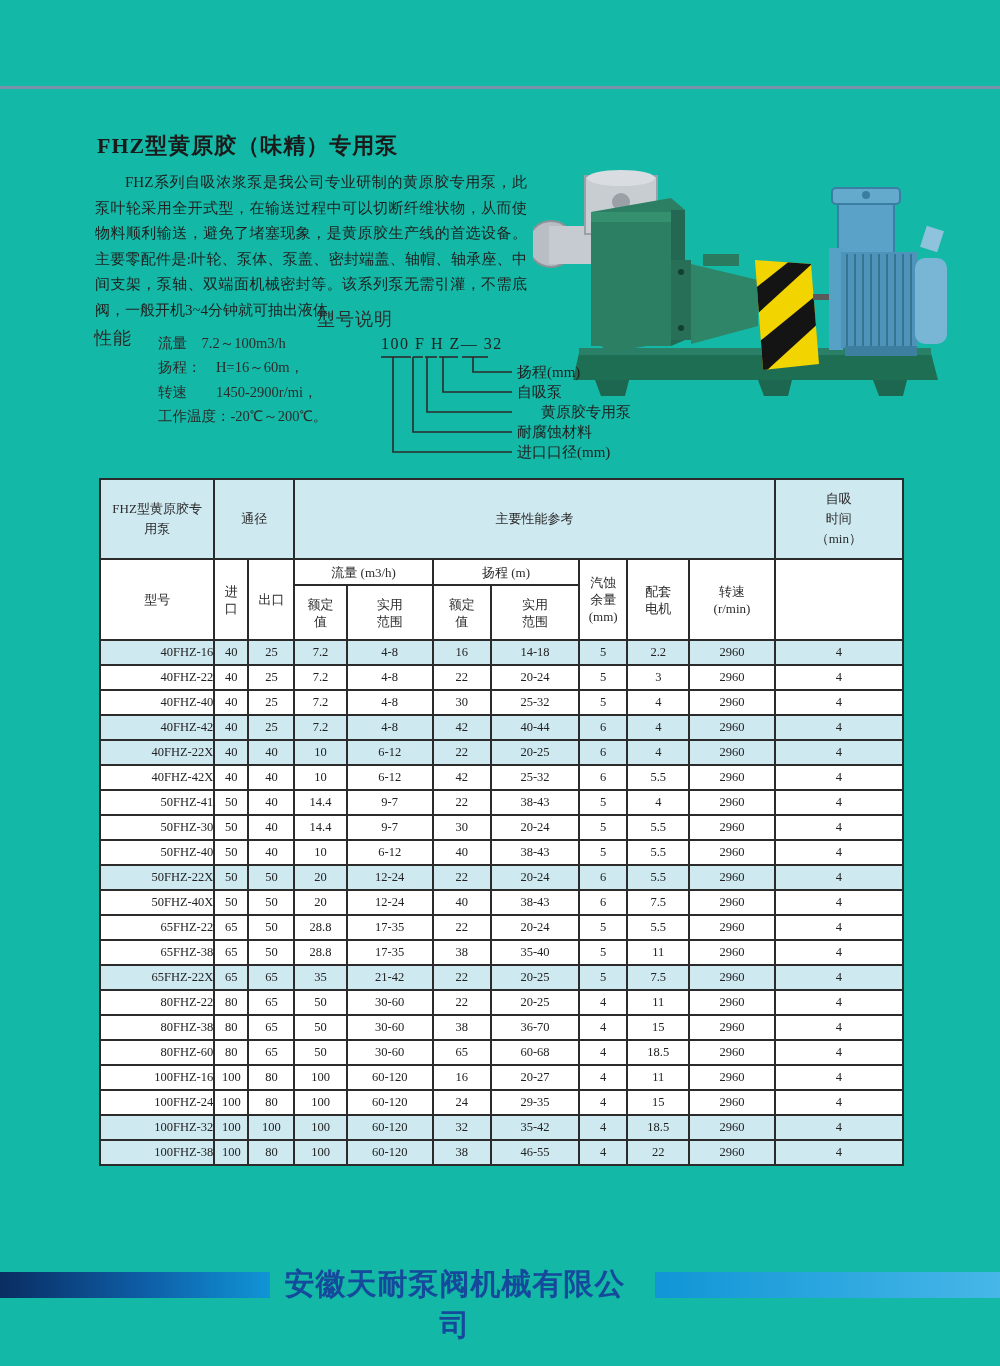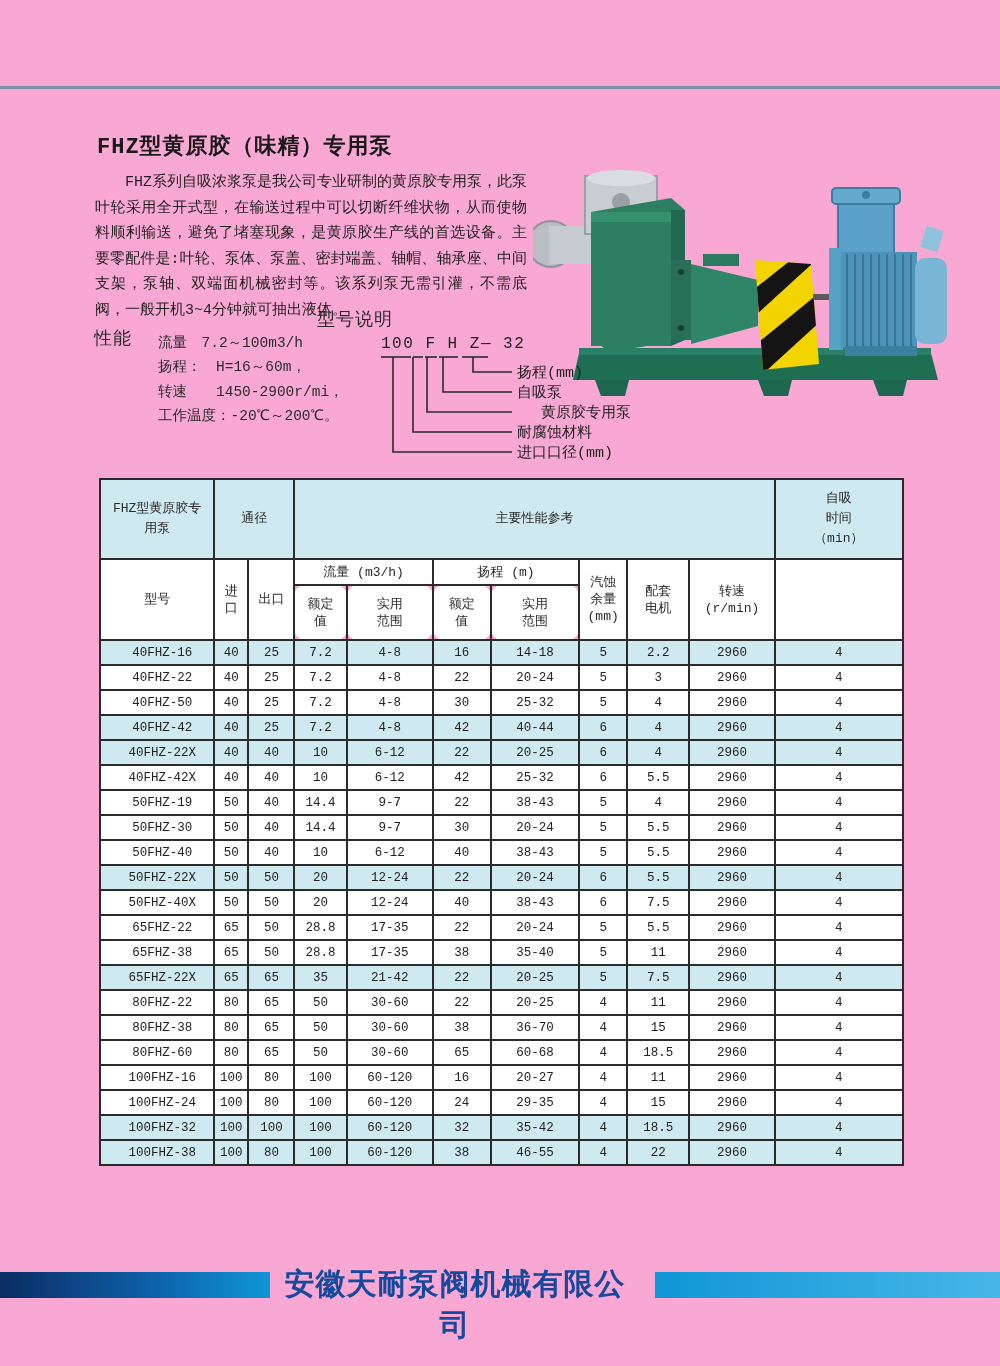--- a/index.html
+++ b/index.html
@@ -1,17 +1,17 @@
 <!DOCTYPE html>
 <html><head>
 <meta charset="utf-8">
 <style>
   html,body{margin:0;padding:0;background:#fff;}
-  .page{position:relative;width:1000px;height:1366px;background:#f9a8d4;overflow:hidden;
-        font-family:Liberation Mono, monospace;color:#222;}
+  .page{position:relative;width:1000px;height:1366px;background:#14b8a6;overflow:hidden;
+        font-family:Liberation Serif, serif;color:#222;}
   .abs{position:absolute;}
   .pre{white-space:pre-line;}
 
   .top-rule{left:0;top:86px;width:1000px;height:3px;background:#7b92aa;}
 
   .doc-title{left:97px;top:131px;font-size:22px;font-weight:bold;letter-spacing:1px;color:#1a1a1a;}
 
   .intro{left:95px;top:170px;width:432px;font-size:15px;line-height:25.6px;
          text-align:justify;text-indent:2em;color:#1f1f1f;}
 
@@ -20,25 +20,25 @@
 
   .model-code{left:381px;top:335px;font-size:16px;color:#1f1f1f;letter-spacing:1.5px;text-align:center;}
   .diag-label{position:absolute;left:517px;font-size:15px;color:#1f1f1f;}
 
   
   .spec-table{position:absolute;left:99px;top:478px;border-collapse:collapse;table-layout:fixed;width:805px;}
   .spec-table th,.spec-table td{border:2px solid #2b2b2b;padding:0;text-align:center;font-weight:normal;}
   .band1 th{background:#cfe9f1;height:78px;font-size:13px;line-height:20px;color:#2b2b2b;}
   .band2 th{background:#ffffff;font-size:13px;line-height:17px;color:#2b2b2b;}
   .rowB th{height:24px;}
-  .rowC th{height:53px;border-radius:11px;}
+  .rowC th{height:53px;}
   .gray{color:#6d7378;}
   .spec-table tbody td{height:23px;font-size:12.5px;color:#222;background:#fff;}
   .spec-table tbody tr.hl td{background:#cfe9f1;}
-  .spec-table tbody td.model{text-align:center;padding-left:10px;}
+  .spec-table tbody td.model{text-align:right;padding-left:10px;}
 
   
   .bar{top:1272px;height:26px;}
   .bar-left{left:0;width:270px;background:linear-gradient(90deg,#0a2d62 0%,#0e5fa8 55%,#1095d6 100%);}
   .bar-right{left:655px;width:345px;background:linear-gradient(90deg,#1095d6 0%,#47b7e8 100%);}
   .company{left:270px;top:1264px;width:370px;text-align:center;font-size:30px;font-weight:bold;
            color:#15499c;letter-spacing:1px;}
 </style>
 </head>
 <body>
@@ -225,21 +225,21 @@
           <td>7.2</td>
           <td>4-8</td>
           <td>22</td>
           <td>20-24</td>
           <td>5</td>
           <td>3</td>
           <td>2960</td>
           <td>4</td>
         </tr>
         <tr>
-          <td class="model">40FHZ-50</td>
+          <td class="model">40FHZ-40</td>
           <td>40</td>
           <td>25</td>
           <td>7.2</td>
           <td>4-8</td>
           <td>30</td>
           <td>25-32</td>
           <td>5</td>
           <td>4</td>
           <td>2960</td>
           <td>4</td>
@@ -277,21 +277,21 @@
           <td>10</td>
           <td>6-12</td>
           <td>42</td>
           <td>25-32</td>
           <td>6</td>
           <td>5.5</td>
           <td>2960</td>
           <td>4</td>
         </tr>
         <tr>
-          <td class="model">50FHZ-19</td>
+          <td class="model">50FHZ-41</td>
           <td>50</td>
           <td>40</td>
           <td>14.4</td>
           <td>9-7</td>
           <td>22</td>
           <td>38-43</td>
           <td>5</td>
           <td>4</td>
           <td>2960</td>
           <td>4</td>

